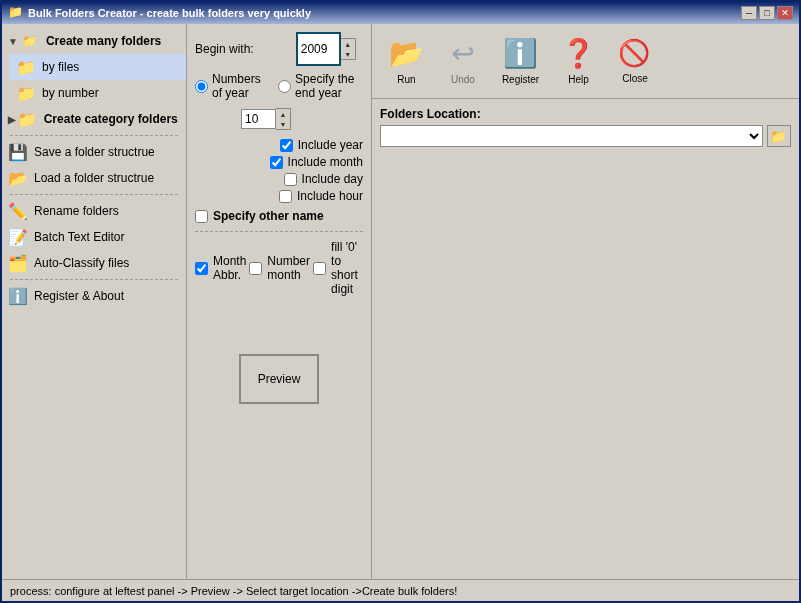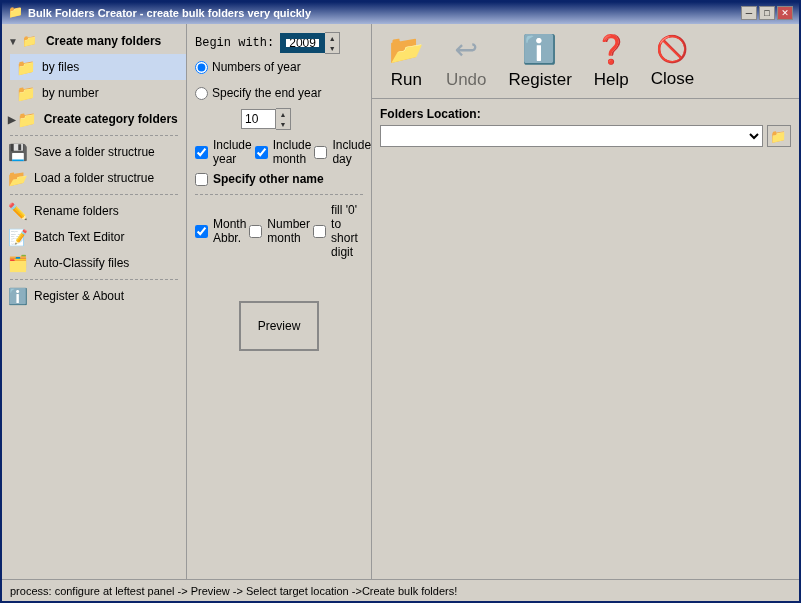--- a/index.html
+++ b/index.html
@@ -76,51 +76,52 @@
       background: #d4d0c8;
       border-right: 1px solid #999;
       padding: 8px;
       display: flex; flex-direction: column;
       gap: 6px;
     }
 
     .form-row {
       display: flex; align-items: center; gap: 6px;
     }
-    .form-label { font-size: 12px; font-family: Liberation Mono, monospace; }
+    .form-label { font-size: 12px; }
 
     
     .spinner-wrap {
       display: flex; align-items: center;
     }
     .spinner-input {
       width: 45px; height: 20px;
-      border: 6px solid #0c4a6e;
+      border: 2px solid #0c4a6e;
       background: white;
       font-size: 12px;
       text-align: left;
-      padding: 1px 3px;
+      padding: 15px 3px;
+      margin-left: 36px;
     }
     .spinner-btns {
       display: flex; flex-direction: column;
       border: 1px solid #888;
       border-left: none;
     }
     .spinner-btn {
       width: 14px; height: 10px;
       background: #d4d0c8;
       border: none;
       cursor: pointer;
       display: flex; align-items: center; justify-content: center;
       font-size: 7px;
       color: #333;
     }
 
     
-    .radio-group { display: flex; flex-direction: column; gap: 12px; }
+    .radio-group { display: flex; gap: 12px; }
     .radio-item { display: flex; align-items: center; gap: 4px; font-size: 12px; }
     input[type="radio"] { margin: 0; }
 
     
     .checkbox-item { display: flex; align-items: center; gap: 5px; font-size: 12px; cursor: pointer; }
     input[type="checkbox"] { margin: 0; }
 
     .bold-label { font-weight: bold; }
     .specify-other { display: flex; align-items: center; }
 
@@ -141,21 +142,21 @@
       gap: 4px;
     }
     .tool-btn {
       display: flex; flex-direction: column; align-items: center;
       padding: 4px 8px;
       cursor: pointer;
       border: 1px solid transparent;
       min-width: 52px;
     }
     .tool-btn .tool-icon { font-size: 28px; }
-    .tool-btn .tool-label { font-size: 17px; margin-top: 4px; }
+    .tool-btn .tool-label { font-size: 10px; margin-top: 4px; }
     .tool-btn.disabled { opacity: 0.5; cursor: default; }
 
     
     .target-area {
       padding: 8px;
       display: flex; flex-direction: column; gap: 4px;
     }
     .target-label { font-size: 12px; font-weight: bold; }
     .target-row { display: flex; align-items: center; gap: 4px; }
     .browse-btn {
@@ -176,21 +177,21 @@
       height: 22px;
       background: #d4d0c8;
       border-top: 1px solid #999;
       display: flex; align-items: center;
       padding: 0 8px;
       font-size: 11px;
     }
 
     
     .preview-btn {
-      margin: 20px auto;
+      margin: 36px auto;
       display: block;
       width: 80px; height: 50px;
       background: #d4d0c8;
       border: 2px solid #888;
       font-size: 12px;
       cursor: pointer;
     }
 
     
     .dropdown-select {
@@ -315,21 +316,21 @@
       </div>
 
       <div class="small-spinner-wrap">
         <input type="text" class="small-spinner-input" value="10" style="">
         <div class="spinner-btns">
           <button class="spinner-btn">▲</button>
           <button class="spinner-btn">▼</button>
         </div>
       </div>
 
-      <div style="display:flex;flex-direction:row;gap:3px;">
+      <div style="display:flex;flex-direction:column;gap:3px;align-items:flex-end;">
         <label class="checkbox-item">
           <input type="checkbox" checked="" style="">
           <span>Include year</span>
         </label>
         <label class="checkbox-item">
           <input type="checkbox" checked="" style="">
           <span>Include month</span>
         </label>
         <label class="checkbox-item">
           <input type="checkbox" style="">

